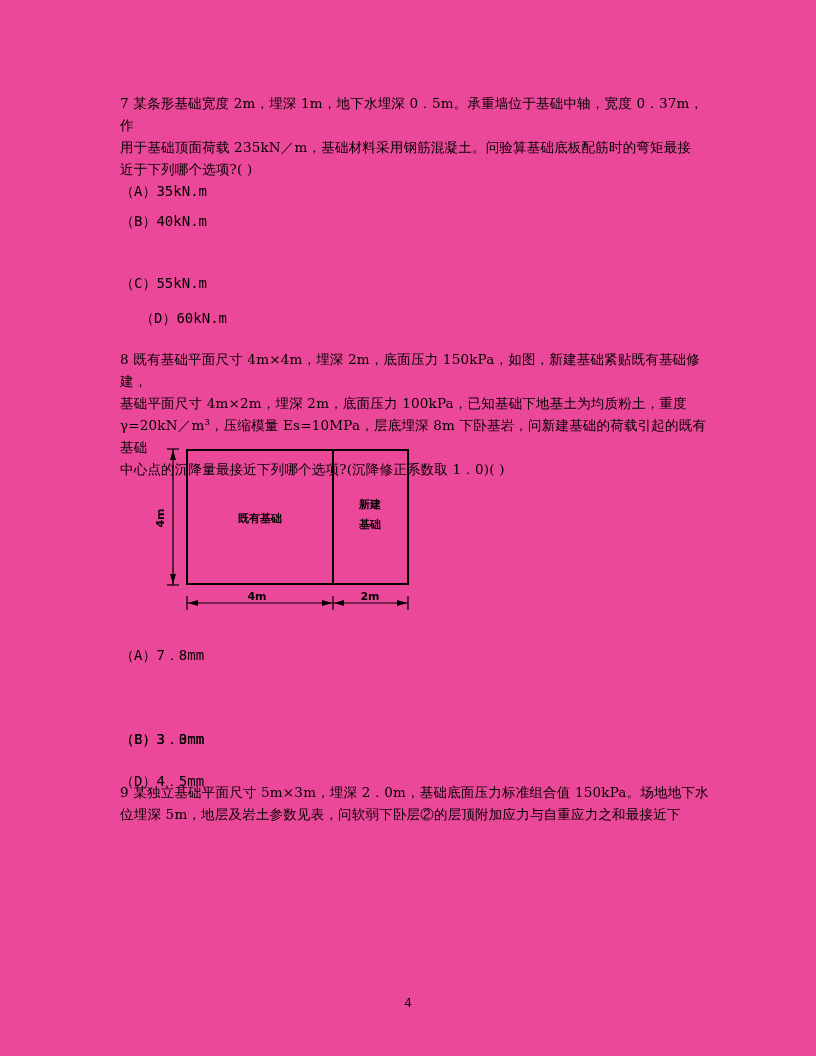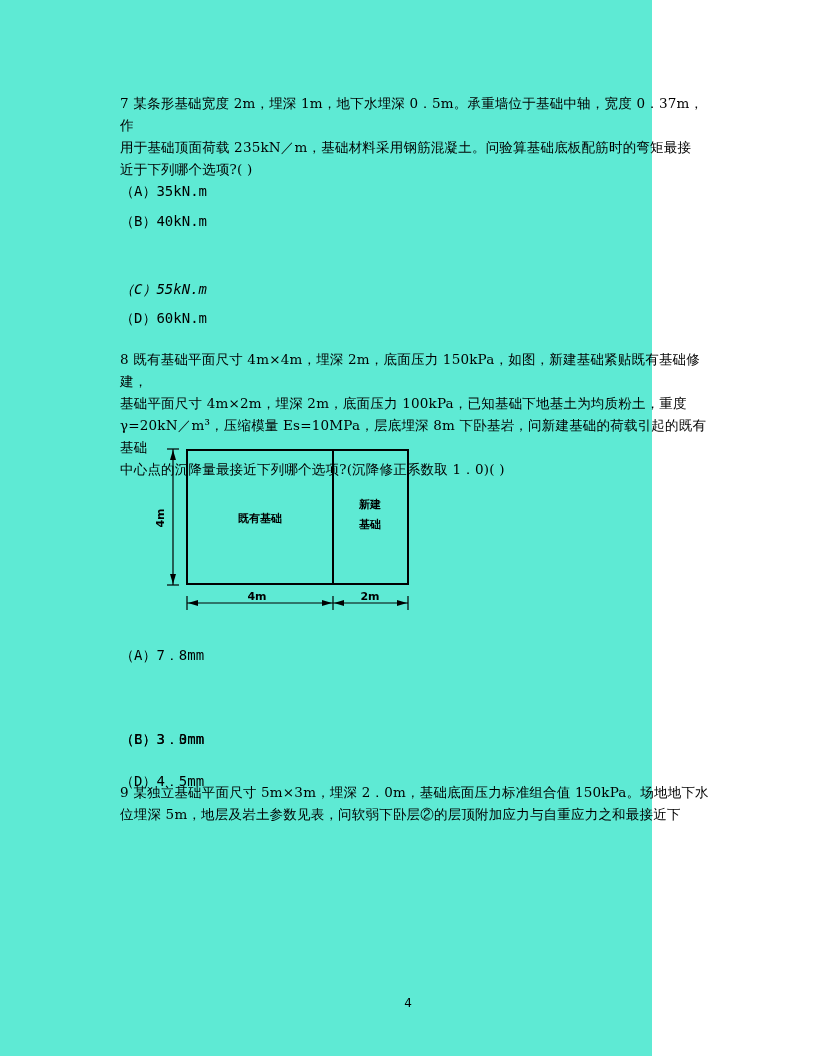--- a/index.html
+++ b/index.html
@@ -1,40 +1,40 @@
 <!DOCTYPE html>
 <html><head>
 <meta charset="utf-8">
 <style>
   html, body { margin: 0; padding: 0; background: #ffffff; }
   body { width: 816px; height: 1056px; position: relative; overflow: hidden;
          font-family: "DejaVu Serif", "Liberation Serif", serif; color: #000; }
-  .page { position: absolute; left: 0; top: 0; width: 652px; height: 1056px; background: #5eead4; }
+  .page { position: absolute; left: 0; top: 0; width: 816px; height: 1056px; background: #ec4899; }
   .para { position: absolute; left: 120px; width: 590px; font-size: 13.5px; line-height: 22px; letter-spacing: 0.2px; }
   .opt { position: absolute; left: 120px; font-size: 14px; line-height: 18px; font-family: "DejaVu Sans Mono", "Liberation Mono", monospace; }
   .diagram { position: absolute; left: 150px; top: 440px; width: 270px; height: 175px; }
   .diagram svg text { font-family: "DejaVu Sans", "Liberation Sans", sans-serif; font-weight: bold; }
   .page-num { position: absolute; left: 0; width: 816px; top: 996px; text-align: center; font-size: 12px;
               font-family: "DejaVu Sans", "Liberation Sans", sans-serif; }
 </style>
 </head>
 <body>
 
 <div class="page">
 
   <div class="para" style="top: 92px;">
     <div>7  某条形基础宽度 2m，埋深 1m，地下水埋深 0．5m。承重墙位于基础中轴，宽度 0．37m，作</div>
     <div>用于基础顶面荷载 235kN／m，基础材料采用钢筋混凝土。问验算基础底板配筋时的弯矩最接</div>
     <div>近于下列哪个选项?(     )</div>
   </div>
 
   <div class="opt" style="top: 182px;">（A）35kN.m</div>
   <div class="opt" style="top: 212px; text-align: right;">（B）40kN.m</div>
-  <div class="opt" style="top: 280px; font-style: italic;">（C）55kN.m</div>
-  <div class="opt" style="top: 309px;">（D）60kN.m</div>
+  <div class="opt" style="top: 274px;">（C）55kN.m</div>
+  <div class="opt" style="top: 309px; margin-left: 20px;">（D）60kN.m</div>
 
   <div class="para" style="top: 348px;">
     <div>8 既有基础平面尺寸 4m×4m，埋深 2m，底面压力 150kPa，如图，新建基础紧贴既有基础修建，</div>
     <div>基础平面尺寸 4m×2m，埋深 2m，底面压力 100kPa，已知基础下地基土为均质粉土，重度</div>
     <div>γ=20kN／m³，压缩模量 Es=10MPa，层底埋深 8m 下卧基岩，问新建基础的荷载引起的既有基础</div>
     <div>中心点的沉降量最接近下列哪个选项?(沉降修正系数取 1．0)( )</div>
   </div>
 
   <div class="diagram">
     <svg width="270" height="175" viewBox="0 0 270 175" xmlns="http://www.w3.org/2000/svg">

